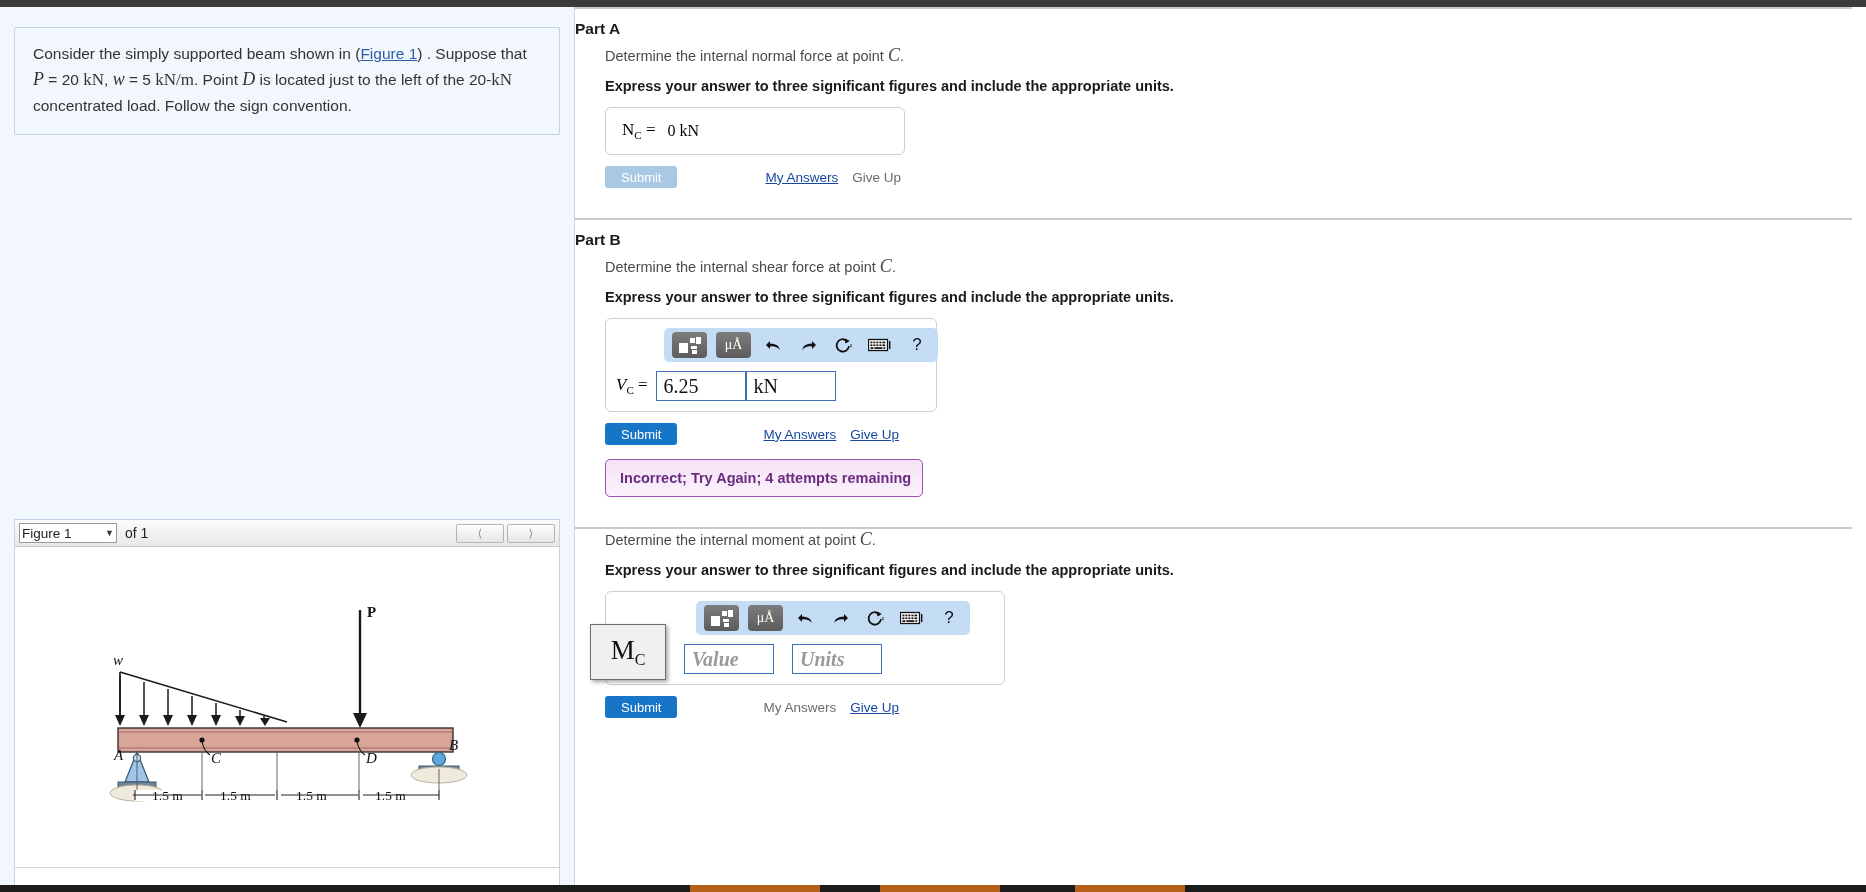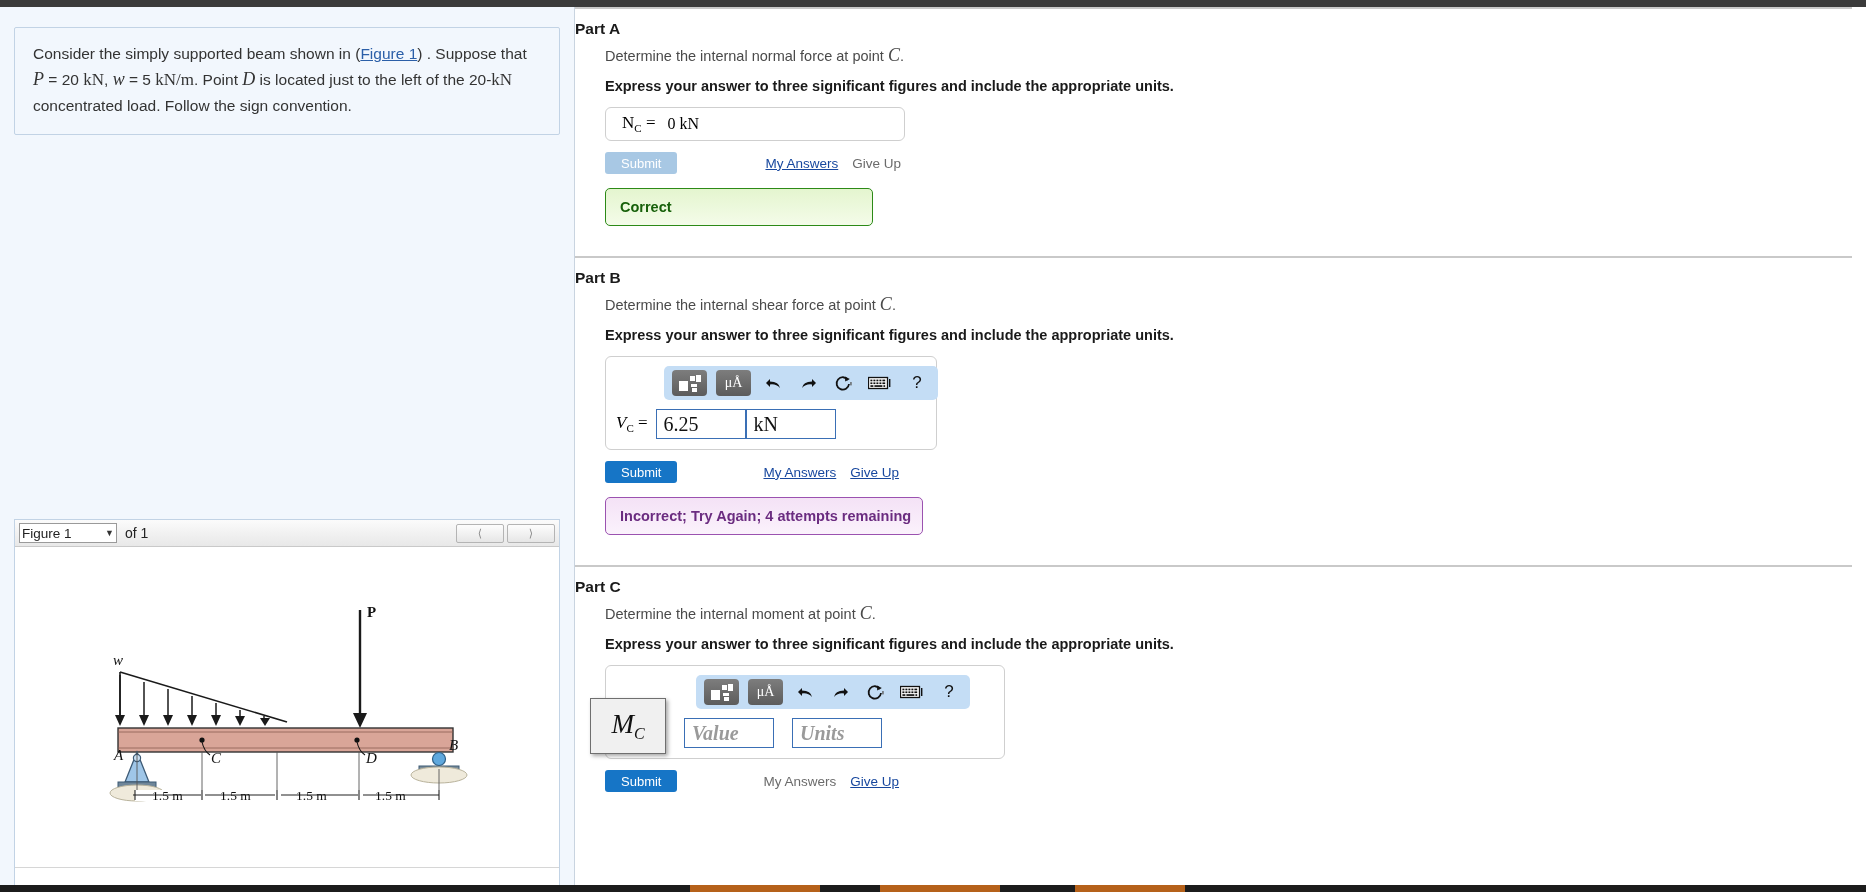--- a/index.html
+++ b/index.html
@@ -97,21 +97,21 @@
   .part-inner { padding-left: 30px; }
   .prompt { font-size: 14.5px; color: #4a4a4a; padding-bottom: 12px; }
   .instruct { font-size: 14.5px; font-weight: bold; color: #1a1a1a; padding-bottom: 13px; }
 
   .answer-box {
     border: 1px solid #cfcfcf;
     border-radius: 6px;
     background: #fff;
     display: inline-block;
   }
-  .answer-simple { width: 300px; height: 34px; display:flex; align-items:center; padding-left: 16px; }
+  .answer-simple { width: 300px; height: 48px; display:flex; align-items:center; padding-left: 16px; }
 
   .eqlabel { font-family: "Liberation Serif", serif; font-size: 17px; }
   .eqlabel sub { font-size: 11px; }
   .plain-ans { font-family: "Liberation Serif", serif; font-size: 16px; margin-left: 12px; }
 
   .actions { display: flex; align-items: center; gap: 0; padding: 11px 0 0 0; }
   .btn-submit {
     height: 22px; padding: 0 16px;
     border: none; border-radius: 3px;
     font-size: 13px; font-weight: normal; color: #fff;
@@ -162,21 +162,21 @@
   .f-value { width: 90px; }
   .f-units { width: 90px; }
 
   .mc-tooltip {
     position: absolute;
     background: #f0f0f0;
     border: 1px solid #6f6f6f;
     box-shadow: 2px 2px 4px rgba(0,0,0,.35);
     width: 76px; height: 56px;
     display: flex; align-items: center; justify-content: center;
-    font-family: "Liberation Serif", serif; font-style: italic; font-size: 27px;
+    font-family: "Liberation Serif", serif; font-size: 27px;
     color: #111;
     z-index: 20;
   }
   .mc-tooltip sub { font-size: 16px; }
 
   .bottom-strip { position:absolute; left:0; bottom:0; width:100%; height:7px; background:#1c1c1c; }
   .bs2 { position:absolute; bottom:0; height:7px; background:#b5611a; }
 </style>
 </head>
 <body>
@@ -334,21 +334,20 @@
         </div>
 
         <div class="actions">
           <div class="btn-submit disabled">Submit</div>
           <span style="width:88px"></span>
           <span class="link">My Answers</span>
           <span style="width:14px"></span>
           <span class="link muted">Give Up</span>
         </div>
 
-        <div class="feedback fb-correct">Correct</div>
         <div style="height:30px"></div>
       </div>
     </div>
 
     <div class="part">
       <div class="part-rule"></div>
       <div class="part-title">Part B</div>
       <div class="part-inner">
         <div class="prompt">
           <span>Determine the internal shear force at point</span>
@@ -430,21 +429,20 @@
           <span class="link">Give Up</span>
         </div>
 
         <div class="feedback fb-incorrect">Incorrect; Try Again; 4 attempts remaining</div>
         <div style="height:30px"></div>
       </div>
     </div>
 
     <div class="part">
       <div class="part-rule"></div>
-      <div class="part-title">Part C</div>
       <div class="part-inner">
         <div class="prompt">
           <span>Determine the internal moment at point</span>
           <span class="mi">C</span><span>.</span>
         </div>
         <div class="instruct">Express your answer to three significant figures and include the appropriate units.</div>
 
         <div class="mathbox" style="width:400px">
           <div class="mc-tooltip" style="left:-16px; top:32px">
             <span><span>M</span><sub>C</sub></span>

